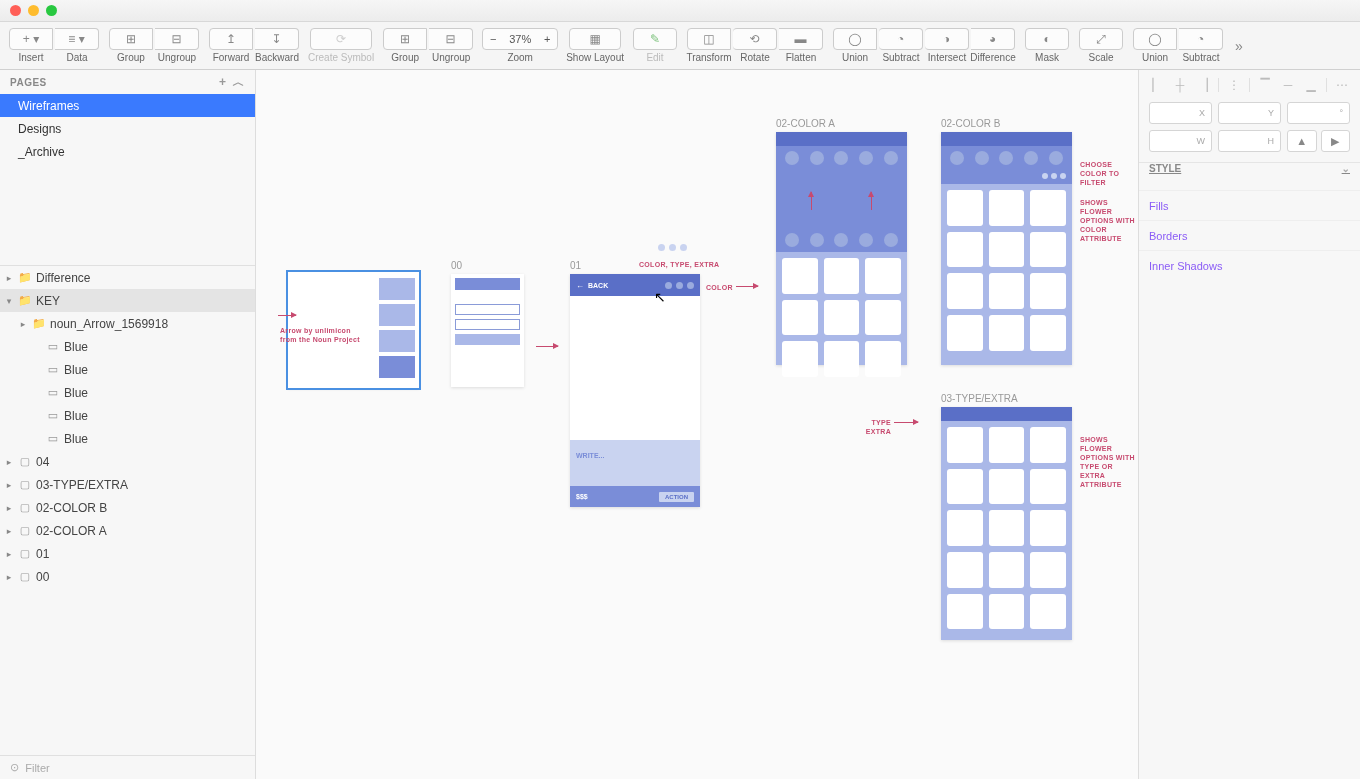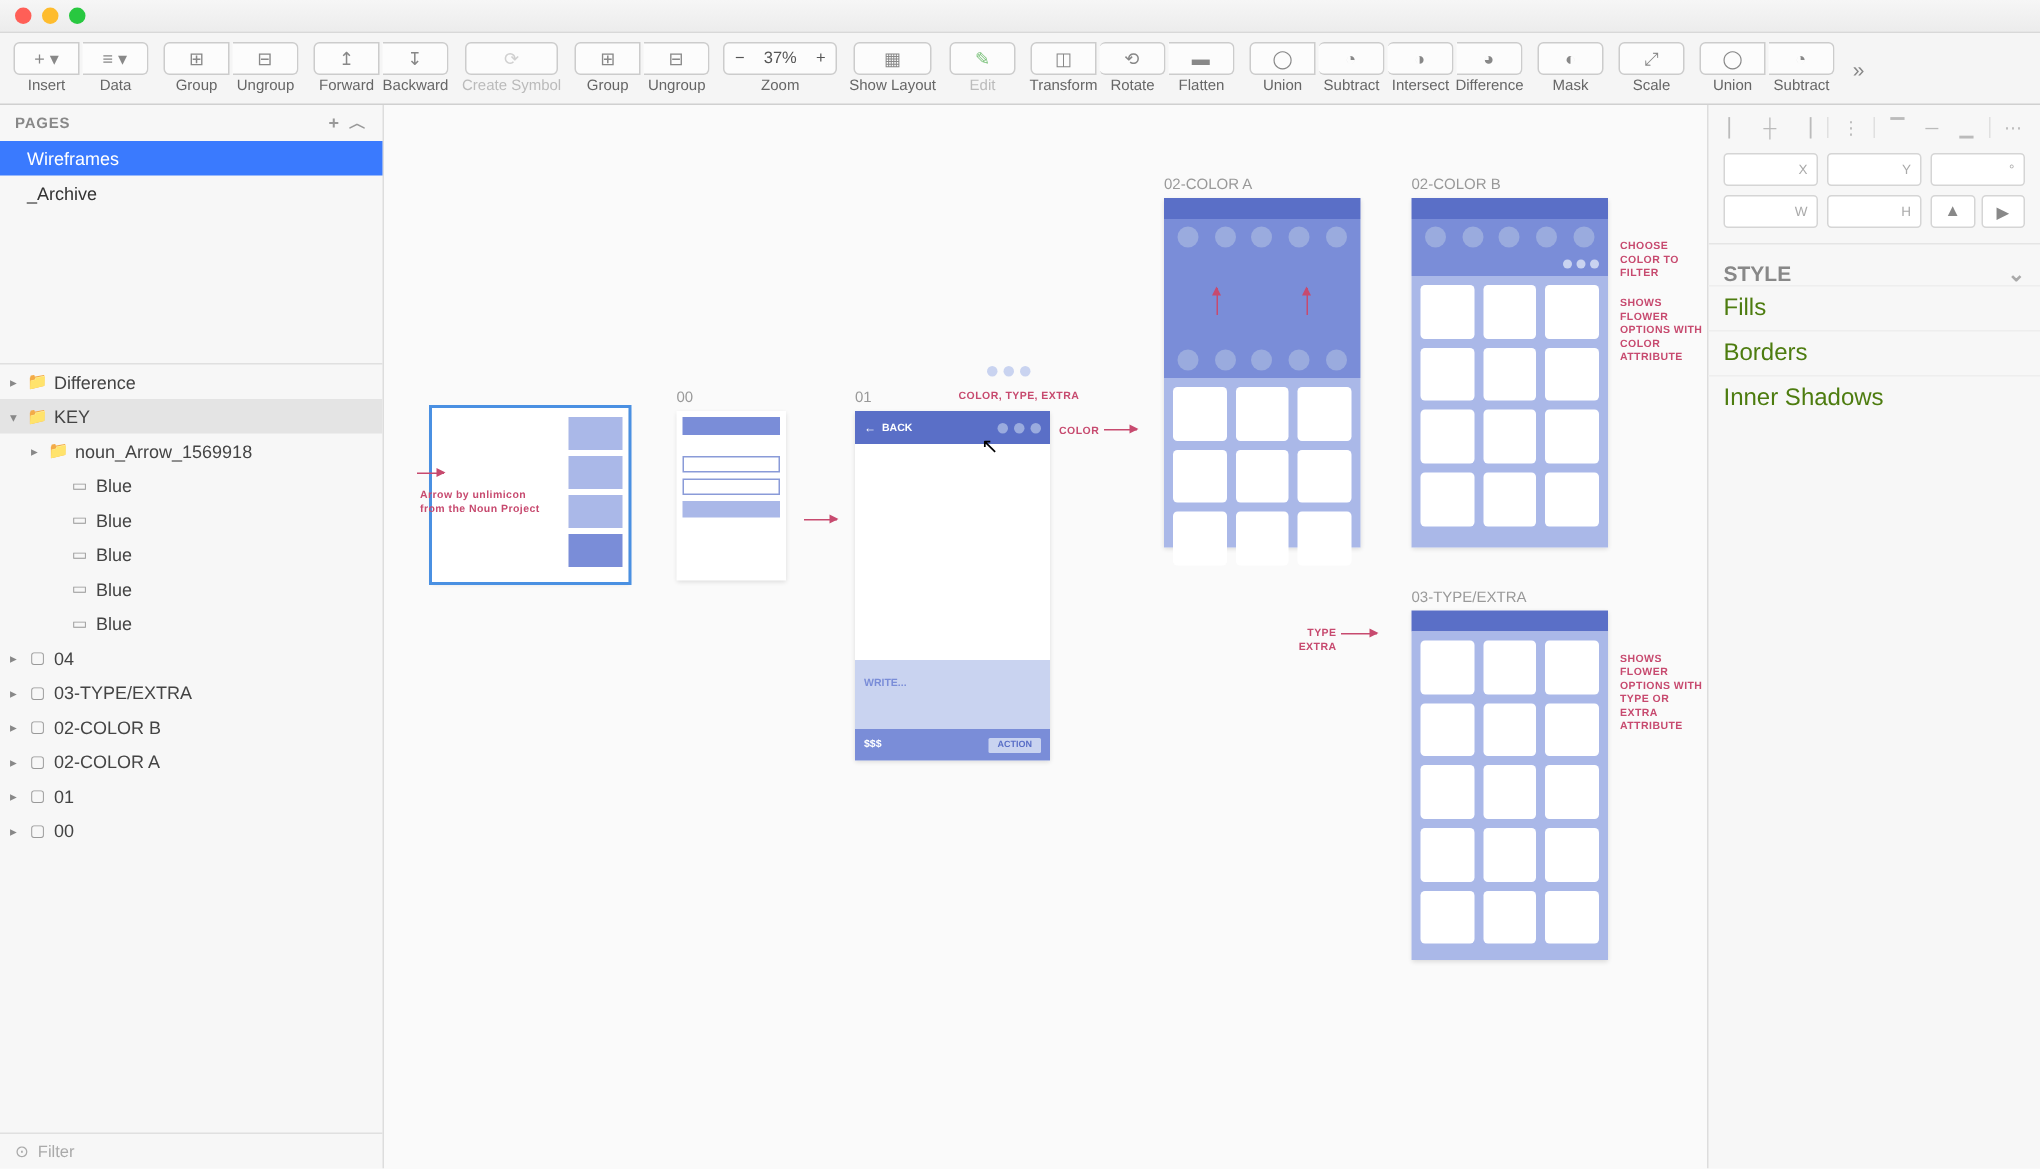--- a/index.html
+++ b/index.html
@@ -49,22 +49,22 @@
 .layer-item.indent2 { padding-left: 32px; }
 .filter-bar { height: 24px; border-top: 1px solid #e0e0e0; display: flex; align-items: center; padding: 0 10px; font-size: 11px; color: #aaa; gap: 6px; }
 
 
 .align-row { height: 28px; display: flex; align-items: center; justify-content: space-between; padding: 6px 10px 4px; }
 .align-btn { width: 16px; height: 16px; color: #bbb; font-size: 12px; display: flex; align-items: center; justify-content: center; cursor: pointer; }
 .align-sep { width: 1px; height: 14px; background: #e0e0e0; }
 .size-grid { display: grid; grid-template-columns: 1fr 1fr 1fr; gap: 6px; padding: 4px 10px 10px; }
 .size-input { height: 22px; background: #fff; border: 1px solid #d5d5d5; border-radius: 3px; display: flex; align-items: center; justify-content: flex-end; padding: 0 6px; font-size: 9px; color: #aaa; }
 .size-action { height: 22px; background: #fff; border: 1px solid #d5d5d5; border-radius: 3px; display: flex; align-items: center; justify-content: center; font-size: 11px; color: #888; cursor: pointer; }
-.section-head { height: 28px; display: flex; align-items: flex-end; justify-content: space-between; padding: 0 10px; font-size: 14px; color: #888; font-weight: 600; border-top: 1px solid #e5e5e5; }
-.prop-row { height: 30px; display: flex; align-items: center; padding: 0 10px; font-size: 16px; color: #4d7c0f; border-top: 1px solid #eee; justify-content: space-between; }
+.section-head { height: 28px; display: flex; align-items: flex-start; justify-content: space-between; padding: 0 10px; font-size: 10px; color: #888; font-weight: 600; border-top: 1px solid #e5e5e5; text-decoration: underline; }
+.prop-row { height: 30px; display: flex; align-items: center; padding: 0 10px; font-size: 11px; color: #8b5cf6; border-top: 1px solid #eee; justify-content: space-between; }
 .checkbox-empty { width: 12px; height: 12px; border: 1px solid #ccc; background: #fff; border-radius: 2px; }
 
 
 .artboard { position: absolute; }
 .ab-label { font-size: 10px; color: #999; margin-bottom: 3px; }
 .ab-frame { background: #fff; box-shadow: 0 1px 3px rgba(0,0,0,0.12); }
 .ab-selected { outline: 2px solid #4a90e2; }
 .blue-dark { background: #5a6fc7; }
 .blue-mid { background: #7a8dd8; }
 .blue-light { background: #aab8e8; }
@@ -215,20 +215,23 @@
     <div class="panel-header">
       <span>PAGES</span>
         <span class="spacer"></span>
       <span class="hbtn">+</span>
       <span class="hbtn">︿</span>
     </div>
     <div class="page-item active">
         <span>Wireframes</span>
       </div>
     <div class="page-item">
+        <span>Designs</span>
+      </div>
+    <div class="page-item">
         <span>_Archive</span>
       </div>
 
     <div style="flex:0 0 90px"></div>
 
     <div class="layer-list">
       <div class="layer-item">
           <span class="disclosure">▸</span>
           <span class="licon">📁</span>
           <span>Difference</span>

